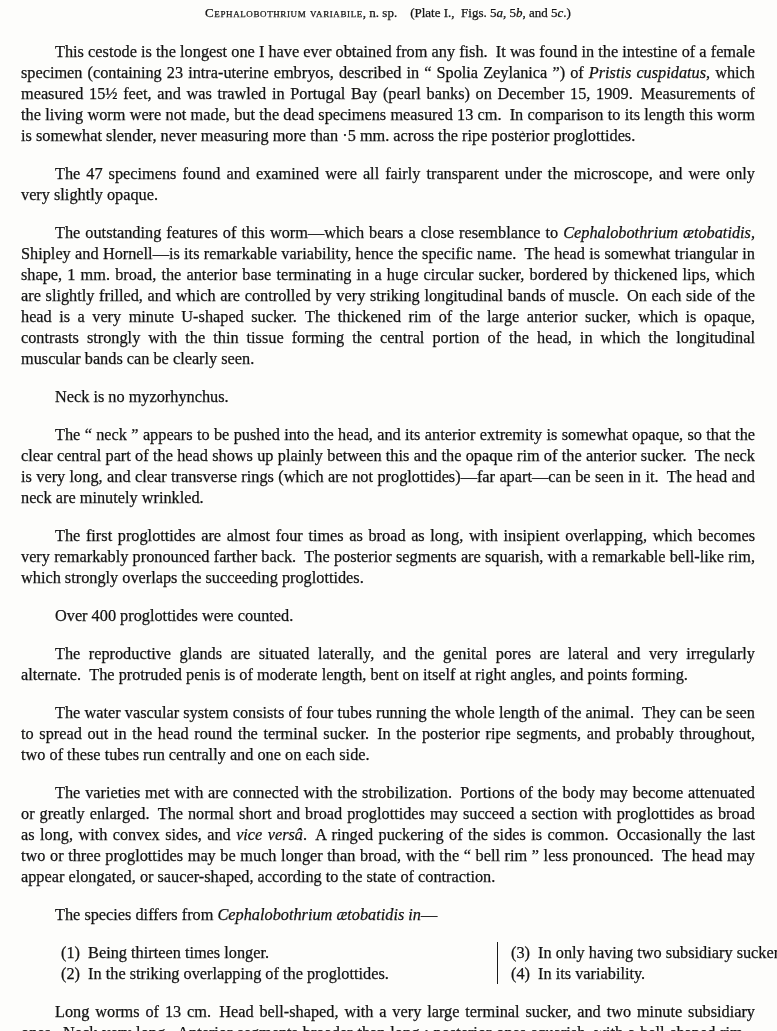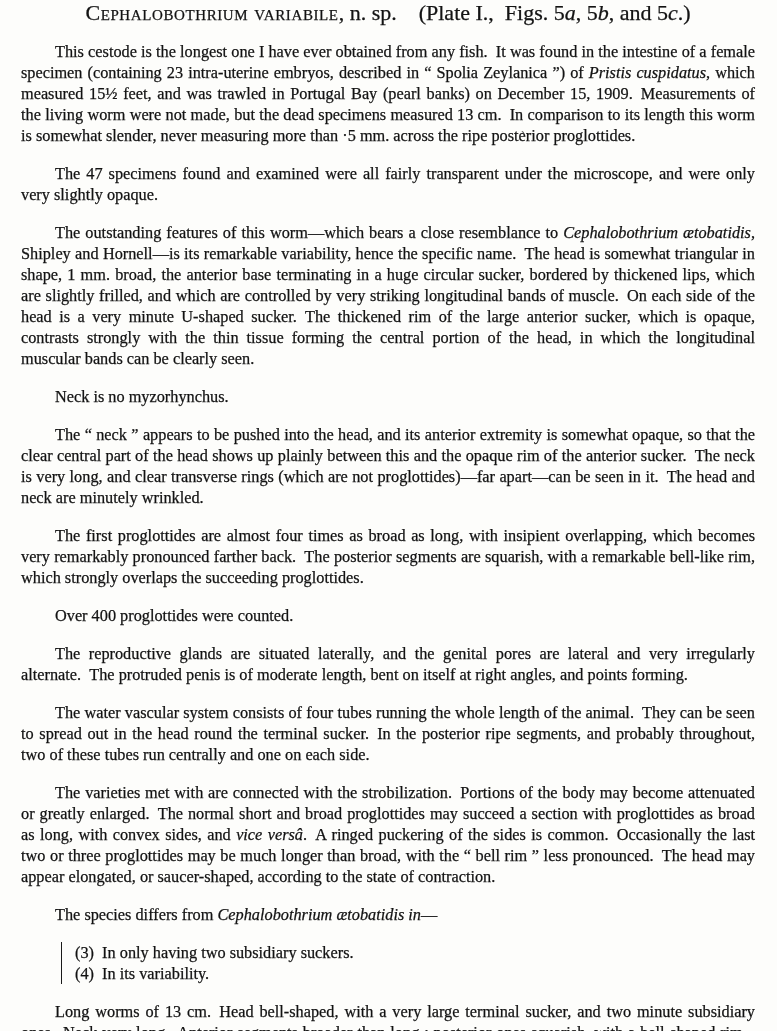--- a/index.html
+++ b/index.html
@@ -16,21 +16,21 @@
     line-height: 21px;
     text-align: justify;
     padding: 2px 5px 0 4px;
     overflow: hidden;
     -webkit-text-stroke: 0.25px #131313;
   }
 
   .title {
     text-align: center;
     font-weight: normal;
-    font-size: 22px;
+    font-size: 13px;
     line-height: 22px;
     margin: 0;
     text-indent: 0;
   }
 
   .para {
     margin: 17px;
     text-indent: 34px;
   }
 
@@ -76,20 +76,24 @@
   <p class="para"><span>Neck is no myzorhynchus.</span></p>
   <p class="para"><span>The “ neck ” appears to be pushed into the head, and its anterior extremity is somewhat opaque, so that the clear central part of the head shows up plainly between this and the opaque rim of the anterior sucker. The neck is very long, and clear transverse rings (which are not proglottides)—far apart—can be seen in it. The head and neck are minutely wrinkled.</span></p>
   <p class="para"><span>The first proglottides are almost four times as broad as long, with insipient overlapping, which becomes very remarkably pronounced farther back. The posterior segments are squarish, with a remarkable bell-like rim, which strongly overlaps the succeeding proglottides.</span></p>
   <p class="para"><span>Over 400 proglottides were counted.</span></p>
   <p class="para"><span>The reproductive glands are situated laterally, and the genital pores are lateral and very irregularly alternate. The protruded penis is of moderate length, bent on itself at right angles, and points forming.</span></p>
   <p class="para"><span>The water vascular system consists of four tubes running the whole length of the animal. They can be seen to spread out in the head round the terminal sucker. In the posterior ripe segments, and probably throughout, two of these tubes run centrally and one on each side.</span></p>
   <p class="para"><span>The varieties met with are connected with the strobilization. Portions of the body may become attenuated or greatly enlarged. The normal short and broad proglottides may succeed a section with proglottides as broad as long, with convex sides, and </span><span class="seg-italic">vice versâ</span><span>. A ringed puckering of the sides is common. Occasionally the last two or three proglottides may be much longer than broad, with the “ bell rim ” less pronounced. The head may appear elongated, or saucer-shaped, according to the state of contraction.</span></p>
   <p class="para"><span>The species differs from </span><span class="seg-italic">Cephalobothrium ætobatidis in</span><span>—</span></p>
 
   <div class="diff-list">
+    <div class="diff-col diff-left">
+      <div class="diff-item">(1) Being thirteen times longer.</div>
+      <div class="diff-item">(2) In the striking overlapping of the proglottides.</div>
+    </div>
     <div class="diff-col diff-right">
       <div class="diff-item">(3) In only having two subsidiary suckers.</div>
       <div class="diff-item">(4) In its variability.</div>
     </div>
   </div>
 
   <p class="para"><span>Long worms of 13 cm. Head bell-shaped, with a very large terminal sucker, and two minute subsidiary ones. Neck very long. Anterior segments broader than long ; posterior ones squarish, with a bell-shaped rim. Proglottides strongly overlapping. Reproductive glands lateral, and the pores are very irregular, alternate, and lateral. Proglottides variable.</span></p>
   <p class="para"><span class="seg-italic">Habitat.</span><span>—The intestine of </span><span class="seg-italic">Pristis cuspidatus</span><span> ; 47 specimens. Portugal Bay. December 15, 1909.</span></p>
 
   <span class="speck">`</span>

